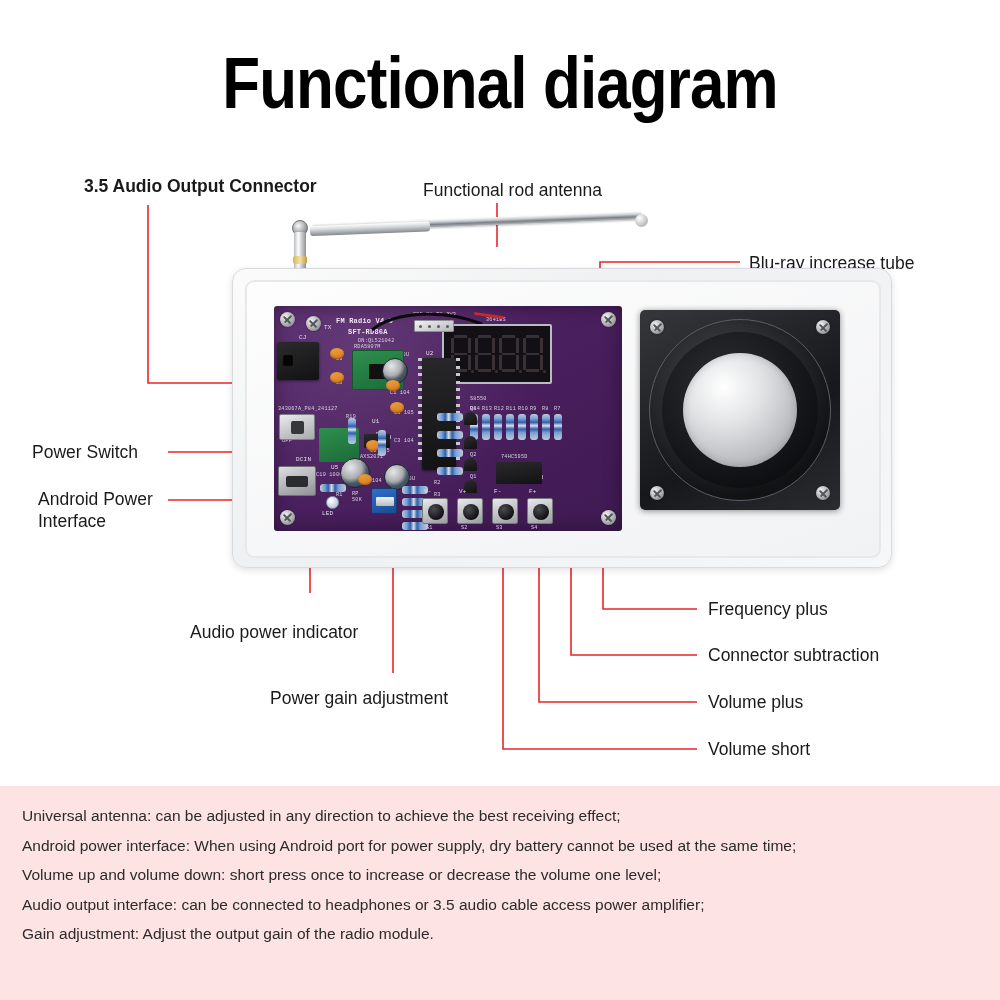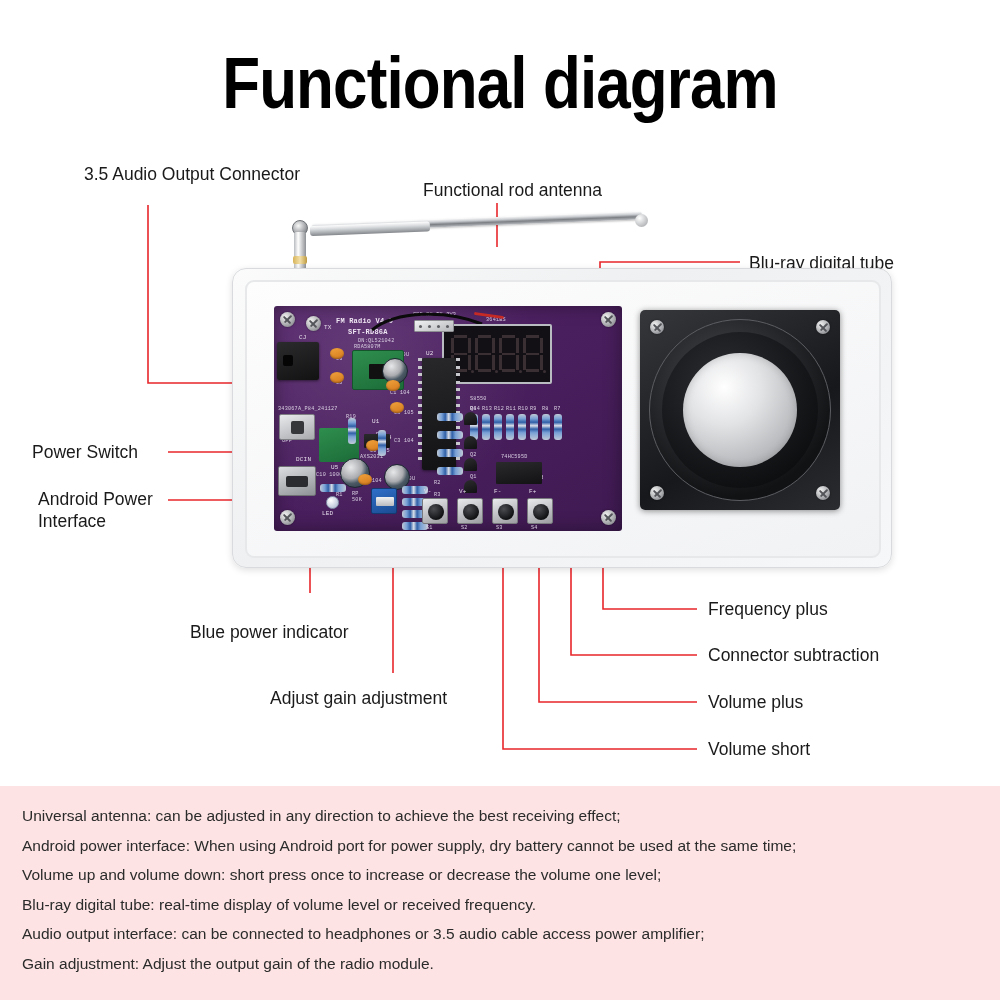--- a/index.html
+++ b/index.html
@@ -283,28 +283,28 @@
       <polyline points="603,535 603,609 697,609"></polyline>
 
       <polyline points="571,535 571,655 697,655"></polyline>
 
       <polyline points="539,535 539,702 697,702"></polyline>
 
       <polyline points="503,535 503,749 697,749"></polyline>
     </g>
   </svg>
 
-  <div class="label" style="left:84px; top:164px;">3.5 Audio Output Connector</div>
+  <div class="label" style="left:84px; top:176px;font-weight:bold;">3.5 Audio Output Connector</div>
   <div class="label" style="left:423px; top:180px;">Functional rod antenna</div>
-  <div class="label" style="left:749px; top:253px;">Blu-ray digital tube</div>
+  <div class="label" style="left:749px; top:253px;">Blu-ray increase tube</div>
   <div class="label" style="left:32px;  top:442px;">Power Switch</div>
   <div class="label" style="left:38px;  top:489px;">Android Power
 Interface</div>
-  <div class="label" style="left:190px; top:622px;">Blue power indicator</div>
-  <div class="label" style="left:270px; top:688px;">Adjust gain adjustment</div>
+  <div class="label" style="left:190px; top:622px;">Audio power indicator</div>
+  <div class="label" style="left:270px; top:688px;">Power gain adjustment</div>
   <div class="label" style="left:708px; top:599px;">Frequency plus</div>
   <div class="label" style="left:708px; top:645px;">Connector subtraction</div>
   <div class="label" style="left:708px; top:692px;">Volume plus</div>
   <div class="label" style="left:708px; top:739px;">Volume short</div>
 
   <div class="device">
 
     <div class="antenna">
       <div class="ant-rod"></div>
       <div class="ant-rod2"></div>
@@ -556,18 +556,17 @@
       <div class="screw spk-screw" style="right:10px; top:10px;"></div>
       <div class="screw spk-screw" style="left:10px;  bottom:10px;"></div>
       <div class="screw spk-screw" style="right:10px; bottom:10px;"></div>
     </div>
   </div>
 
   <div class="footer">
     <p>Universal antenna: can be adjusted in any direction to achieve the best receiving effect;</p>
     <p>Android power interface: When using Android port for power supply, dry battery cannot be used at the same time;</p>
     <p>Volume up and volume down: short press once to increase or decrease the volume one level;</p>
-    <p>Blu-ray digital tube: real-time display of volume level or received frequency.</p>
     <p>Audio output interface: can be connected to headphones or 3.5 audio cable access power amplifier;</p>
     <p>Gain adjustment: Adjust the output gain of the radio module.</p>
   </div>
 
 </div>
 
 </body></html>

